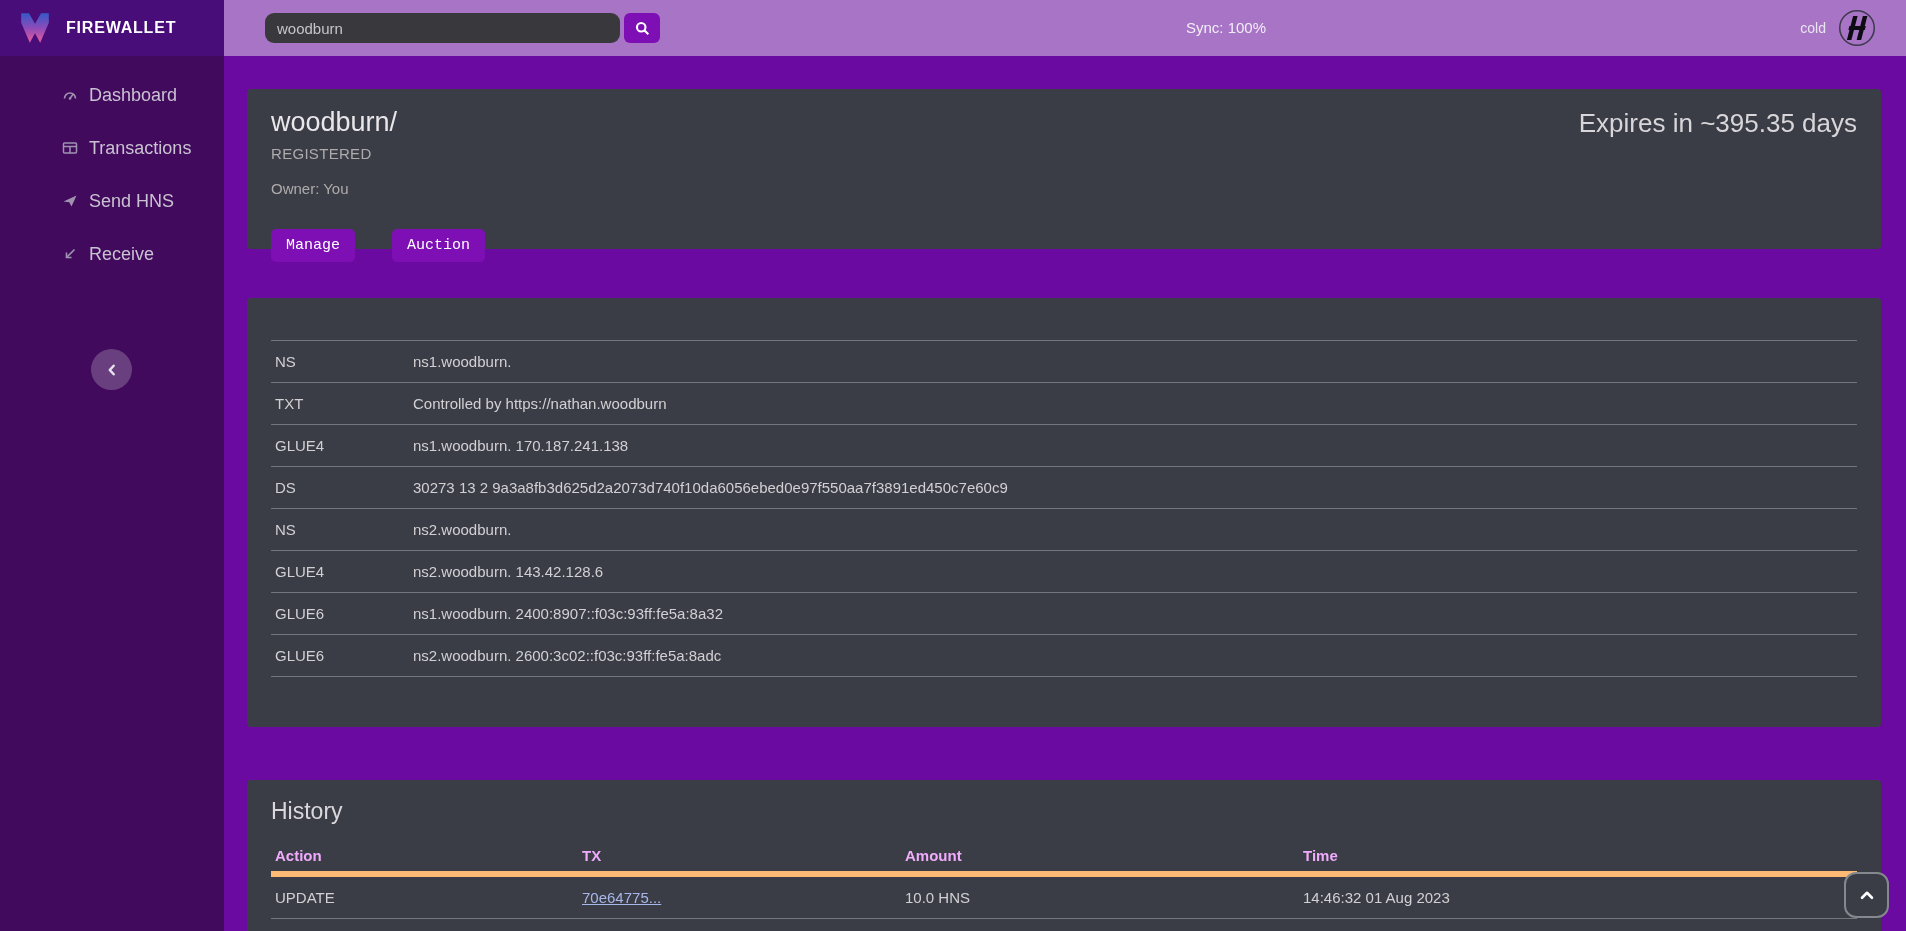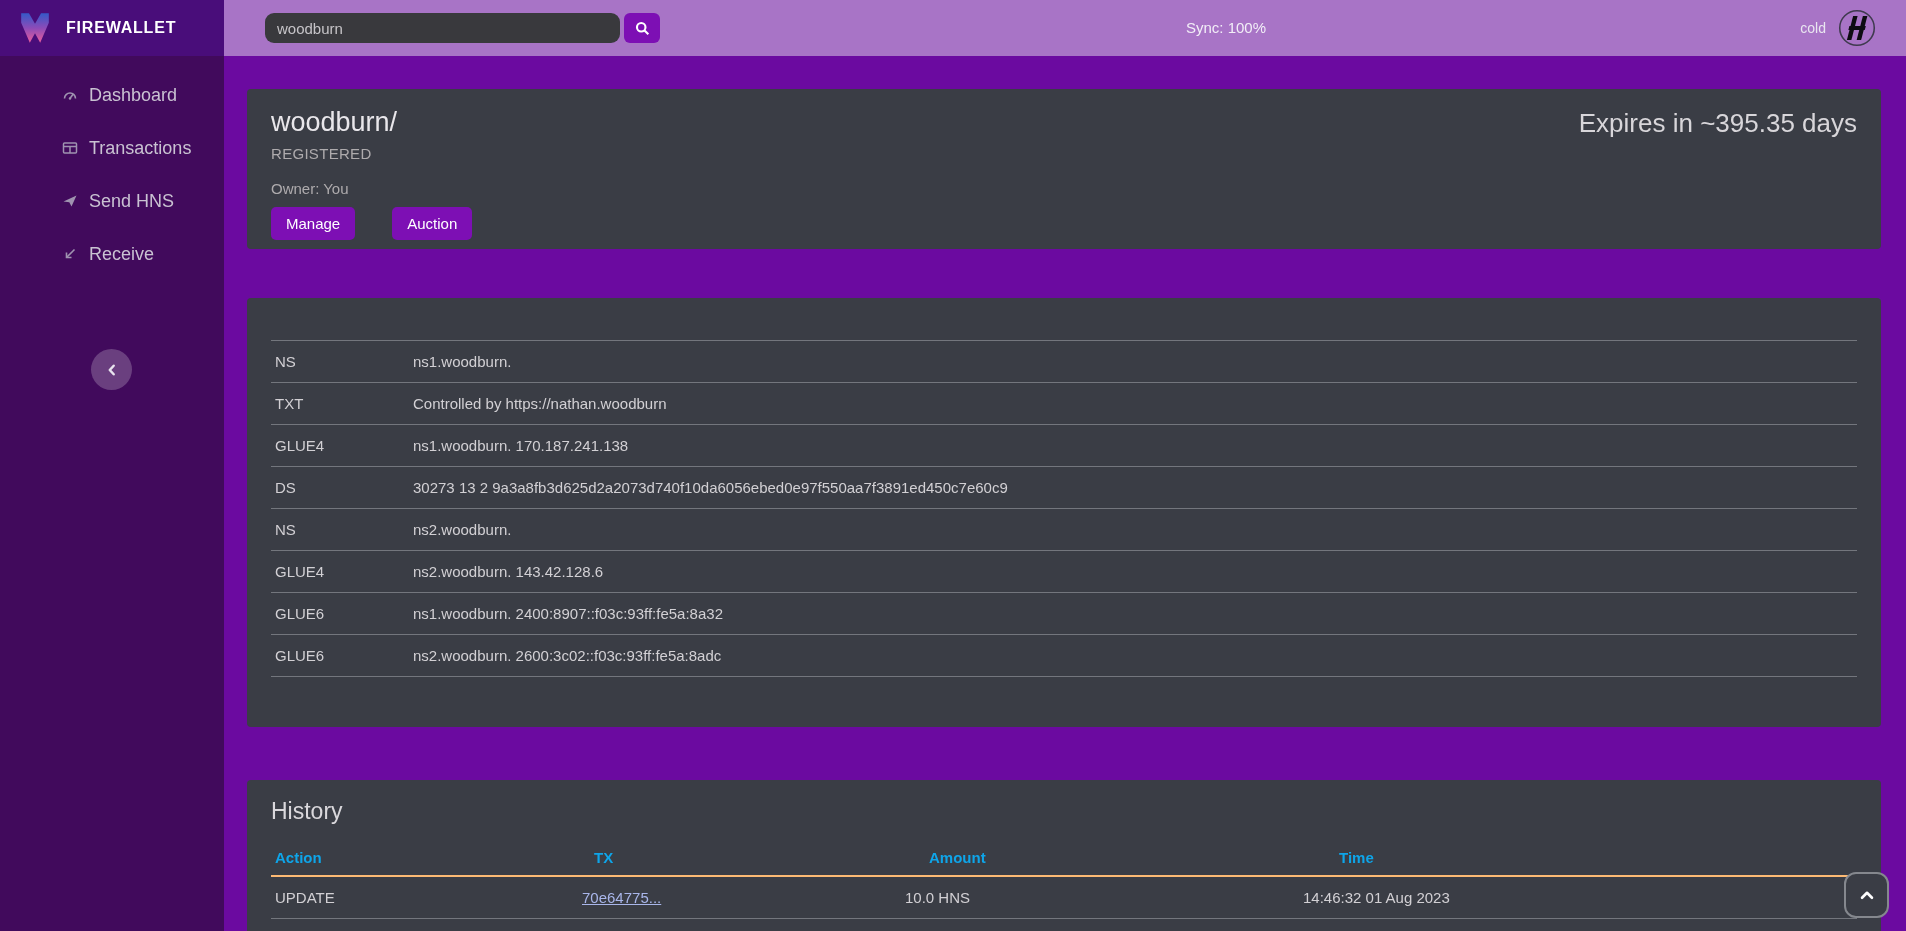--- a/index.html
+++ b/index.html
@@ -36,35 +36,35 @@
 
   
   .card { position:absolute; left:247px; width:1634px; background:#3a3d45; border-radius:4px; }
   .card-domain  { top:89px;  height:160px; padding:17px 24px; }
   .card-dns     { top:298px; height:429px; padding:18px 24px; }
   .card-history { top:780px; height:240px; padding:18px 24px; }
 
   .domain-name { font-size:27px; font-weight:400; color:#e9e7eb; line-height:1.2; }
   .domain-status { margin-top:7px; font-size:15px; color:#aeabad; letter-spacing:0.3px; }
   .domain-owner { margin-top:18px; font-size:15px; color:#aeabad; }
-  .btn-row { margin-top:10px; display:flex; }
+  .btn-row { margin-top:32px; display:flex;font-family:Liberation Mono, monospace; }
   .btn { background:#7d0fb4; color:#ffffff; border:none; border-radius:5px; font-size:15px;
     font-family:inherit; padding:8px 15px; cursor:pointer; }
   .btn-manage { margin-right:37px; }
   .expires { position:absolute; top:19px; right:24px; font-size:26px; color:#d8d6da; }
 
   .card-title { font-size:23px; font-weight:400; color:#dad8dc; }
 
   .dns-table { margin-top:24px; border-bottom:1px solid #73767d; }
   .dns-row { display:flex; align-items:center; height:42px; border-top:1px solid #73767d; font-size:15px; color:#d2d0d4; }
   .dns-type { flex:0 0 142px; padding-left:4px; }
   .dns-value { flex:1; }
 
   .hist-header, .hist-row { display:grid; grid-template-columns:311px 323px 398px 1fr; align-items:center; }
-  .hist-header { margin-top:14px; height:38px; font-weight:bold; font-size:15px; color:#0ea5e9; border-bottom:2px solid #fdba74;gap:12px; }
+  .hist-header { margin-top:14px; height:38px; font-weight:bold; font-size:15px; color:#f0abfc; border-bottom:6px solid #fdba74; }
   .hist-row { height:42px; font-size:15px; color:#d2d0d4; border-bottom:1px solid #73767d; }
   .hist-header > div:first-child, .hist-row > div:first-child { padding-left:4px; }
   .tx-link { color:#a9b6ea; text-decoration:underline; font-size:15px; }
 
   .scroll-top-btn { position:fixed; right:17px; bottom:13px; width:45px; height:46px;
     background:#3a3d45; border:2px solid #85888e; border-radius:12px;
     display:flex; align-items:center; justify-content:center; cursor:pointer; z-index:5; }
 </style>
 </head>
 <body>

